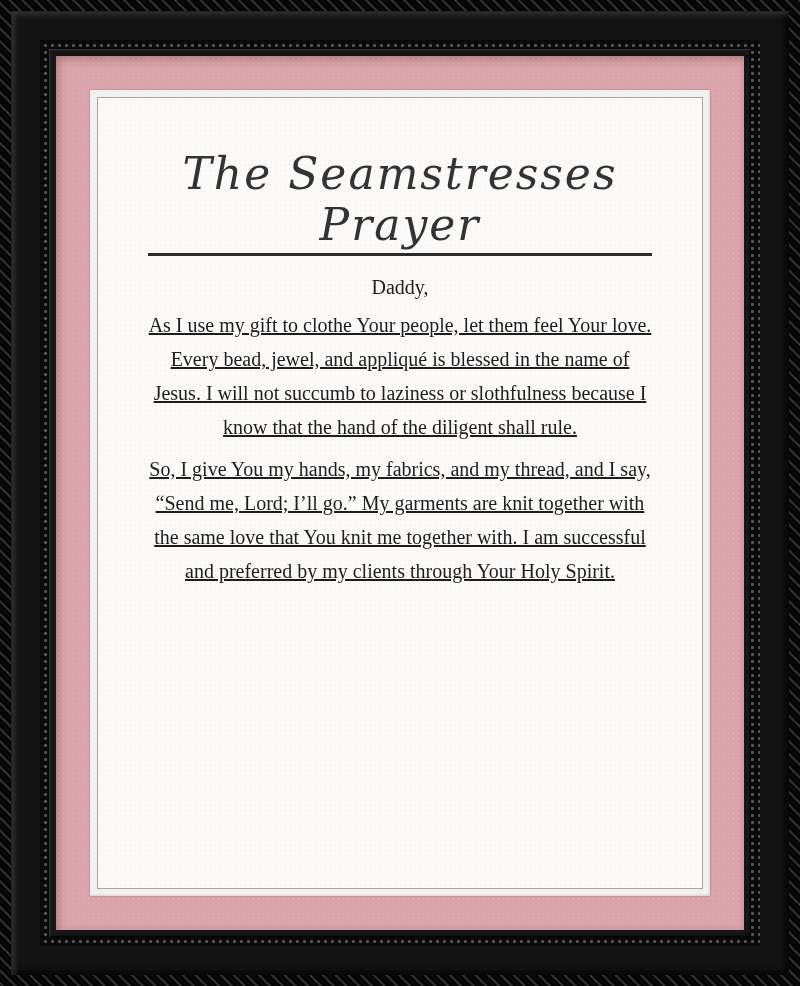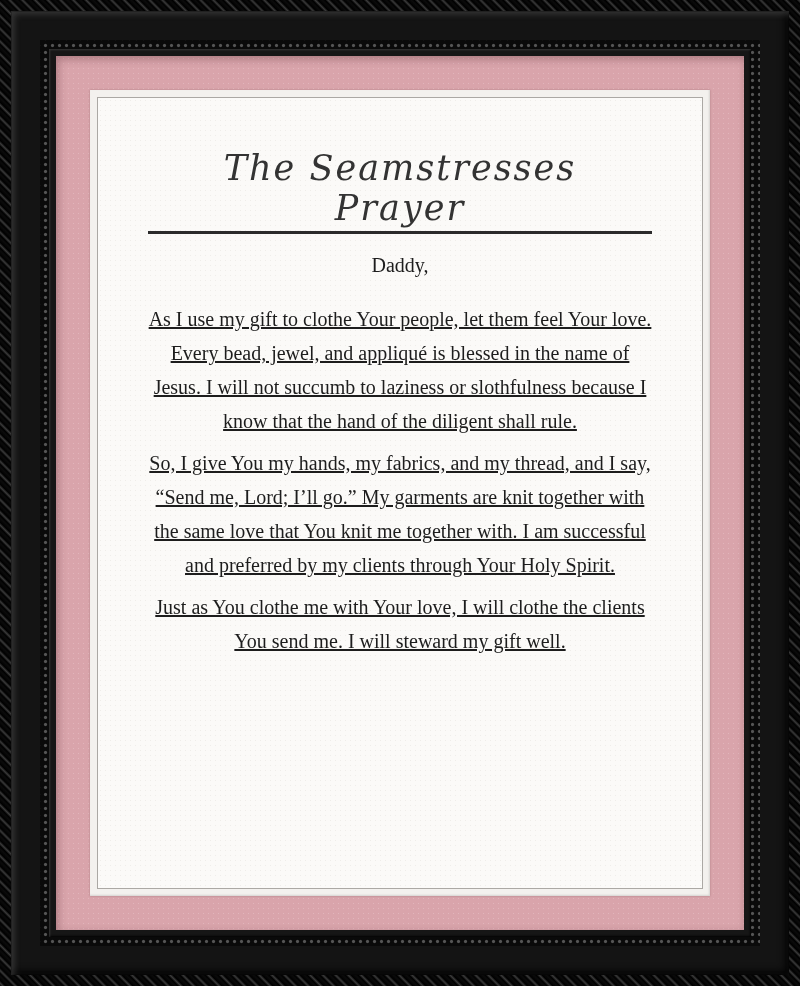--- a/index.html
+++ b/index.html
@@ -80,31 +80,31 @@
   .paper-content {
     padding: 50px 50px 0;
     text-align: center;
     color: #1d1d1d;
   }
   .prayer-title {
     display: inline-block;
     font-family: "DejaVu Serif", serif;
     font-style: italic;
     font-weight: 400;
-    font-size: 35px;
+    font-size: 44px;
     letter-spacing: 2px;
     color: #333;
     border-bottom: 3px solid #2b2b2b;
     padding: 0 12px 3px;
     margin-bottom: 14px;
   }
   .salutation {
     font-size: 20px;
     line-height: 34px;
-    margin-bottom: 20px;
+    margin-bottom: 4px;
   }
   .prayer-paragraph {
     font-size: 20px;
     line-height: 34px;
     max-width: 505px;
     margin: 0 auto 8px;
     text-decoration: underline;
   }
   .closing, .amen {
     font-size: 20px;
@@ -127,21 +127,20 @@
                 <div>
                   <span class="prayer-title">The Seamstresses Prayer</span>
                 </div>
 
                 <p class="salutation">Daddy,</p>
 
                 <p class="prayer-paragraph">As I use my gift to clothe Your people, let them feel Your love. Every bead, jewel, and appliqué is blessed in the name of Jesus. I will not succumb to laziness or slothfulness because I know that the hand of the diligent shall rule.</p>
 
                 <p class="prayer-paragraph">So, I give You my hands, my fabrics, and my thread, and I say, “Send me, Lord; I’ll go.” My garments are knit together with the same love that You knit me together with. I am successful and preferred by my clients through Your Holy Spirit.</p>
 
-                <p class="prayer-paragraph">Just as You clothe me with Your love, I will clothe the clients You send me. I will steward my gift well.</p>
 
 
 
               </div>
             </div>
           </div>
         </div>
       </div>
     </div>
   </div>

